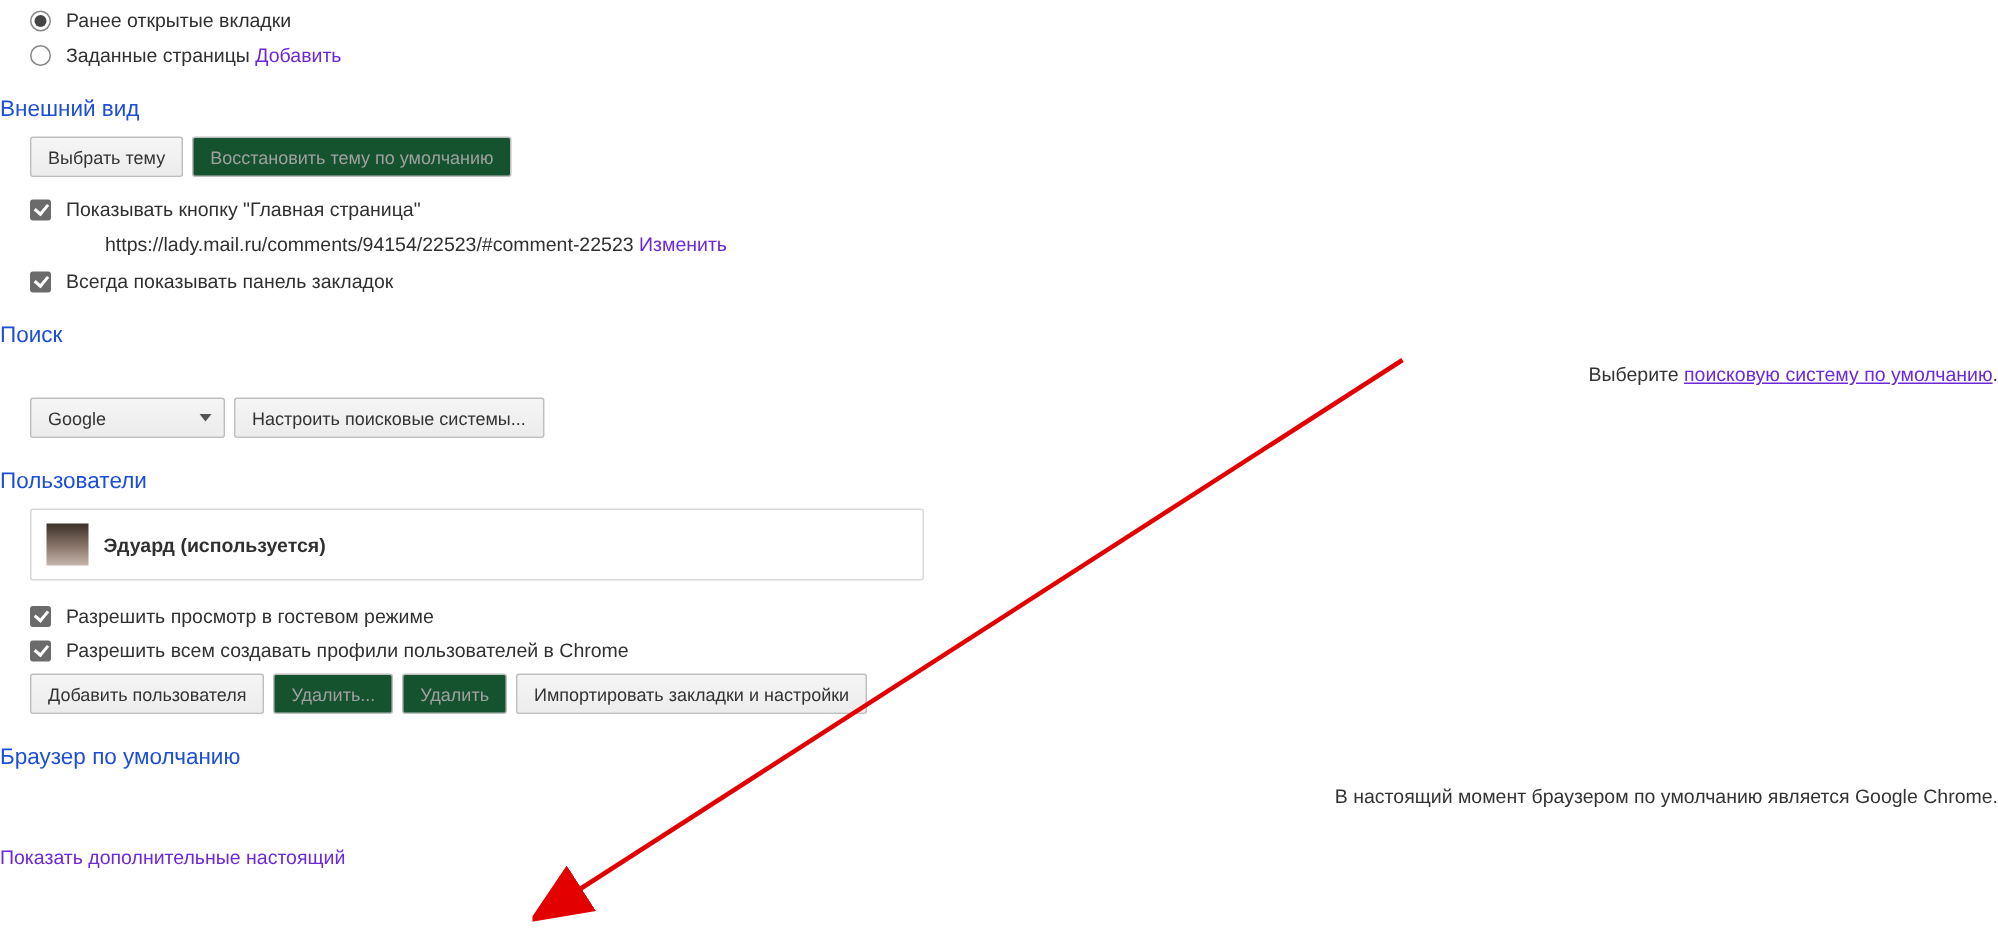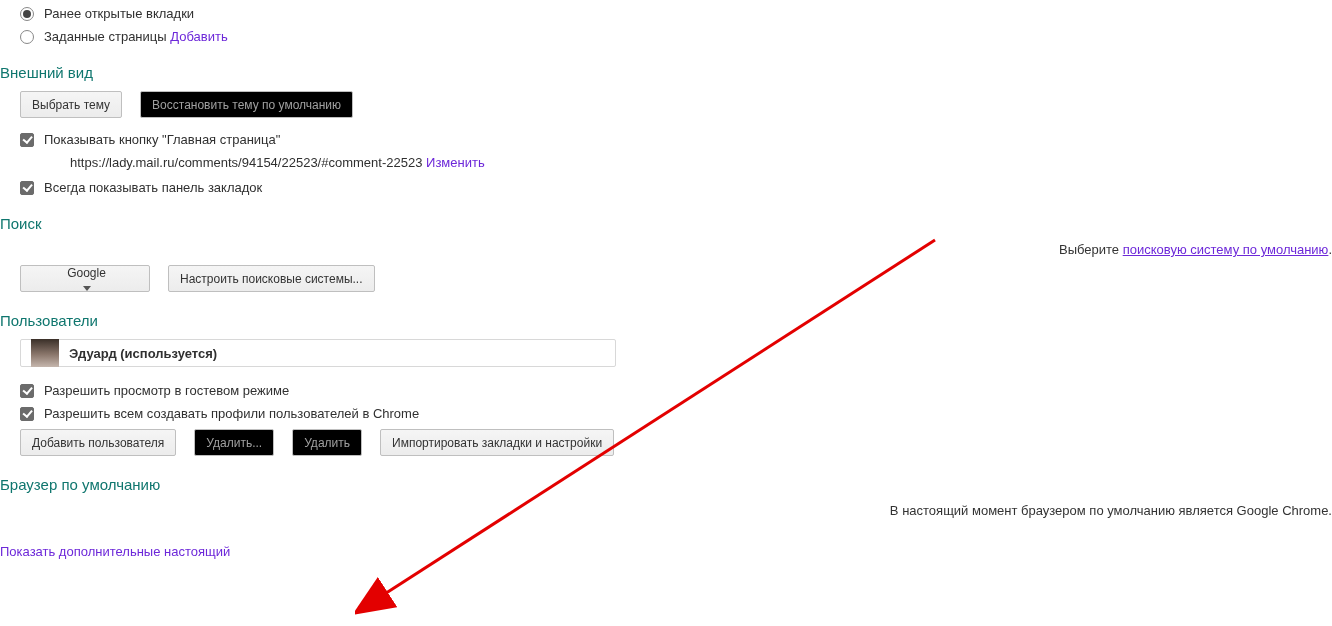--- a/index.html
+++ b/index.html
@@ -9,21 +9,21 @@
     width: 1332px;
     height: 626px;
     background: #fff;
     font-family: "Segoe UI", Arial, sans-serif;
     font-size: 13px;
     color: #303030;
     position: relative;
   }
   .content { padding-top: 0; }
   .section { margin-top: 20px; }
-  .section-title { font-size: 15px; font-weight: 400; color: #0f766e; margin: 0 0 10px 0; }
+  .section-title { font-size: 15px; font-weight: 400; color: #1d4ed8; margin: 0 0 10px 0; }
   .radio-row, .check-row {
     display: flex; align-items: center; margin: 6px 0 8px 0; padding-left: 20px;
   }
   .radio, .check {
     width: 14px; height: 14px; border-radius: 50%;
     border: 1px solid #888; margin-right: 10px; display: inline-flex;
     align-items: center; justify-content: center; background: #fff;
   }
   .radio.checked::after {
     content: ""; width: 8px; height: 8px; border-radius: 50%; background: #444;
@@ -38,37 +38,37 @@
   }
   .link { color: #6d28d9; text-decoration: none; cursor: pointer; }
   .link.underline { text-decoration: underline; }
   .btn {
     display: inline-flex; align-items: center; justify-content: center;
     padding: 0 11px; height: 27px; font-size: 12px;
     color: #333; background: linear-gradient(#f5f5f5,#ececec);
     border: 1px solid #bfbfbf; border-radius: 2px; cursor: pointer;
     white-space: nowrap;
   }
-  .btn.disabled { color: #a0a0a0; cursor: default; background: #000000; }
-  .btn-row { display: flex; gap: 18px; margin: 6px 0; padding-left: 20px; }
+  .btn.disabled { color: #a0a0a0; cursor: default; background: #14532d; }
+  .btn-row { display: flex; gap: 6px; margin: 6px 0; padding-left: 20px; }
   .dropdown {
     display: inline-flex; align-items: center; justify-content: space-between;
     width: 130px; height: 27px; padding: 0 8px 0 11px;
     font-size: 12px; color: #333;
     background: linear-gradient(#f5f5f5,#ececec);
-    border: 1px solid #bfbfbf; border-radius: 2px; cursor: pointer; flex-direction: column;
+    border: 1px solid #bfbfbf; border-radius: 2px; cursor: pointer;
   }
   .dropdown .caret {
     width: 0; height: 0; border-left: 4px solid transparent;
     border-right: 4px solid transparent; border-top: 5px solid #555;
   }
   .desc { color: #333; margin: 0 0 8px 0; padding-left: 20px; text-align: right; }
   .user-box {
     border: 1px solid #d8d8d8; border-radius: 2px;
-    width: 596px; height: 28px; margin-left: 20px;
+    width: 596px; height: 48px; margin-left: 20px;
     display: flex; align-items: center; padding: 0 10px;
   }
   .avatar {
     width: 28px; height: 28px; background: #6e5a4e;
     margin-right: 10px; display: inline-block;
     background: linear-gradient(180deg,#3a2f28 0%, #8a766b 55%, #c5b6ad 100%);
   }
   .bold { font-weight: 600; }
   .hp-url { padding-left: 70px; color: #303030; margin-bottom: 10px; }
   .show-advanced { margin-top: 26px; }

